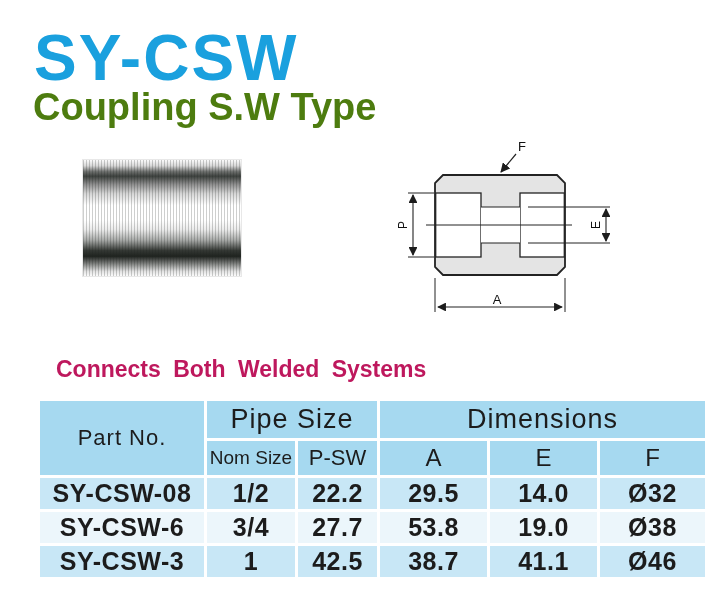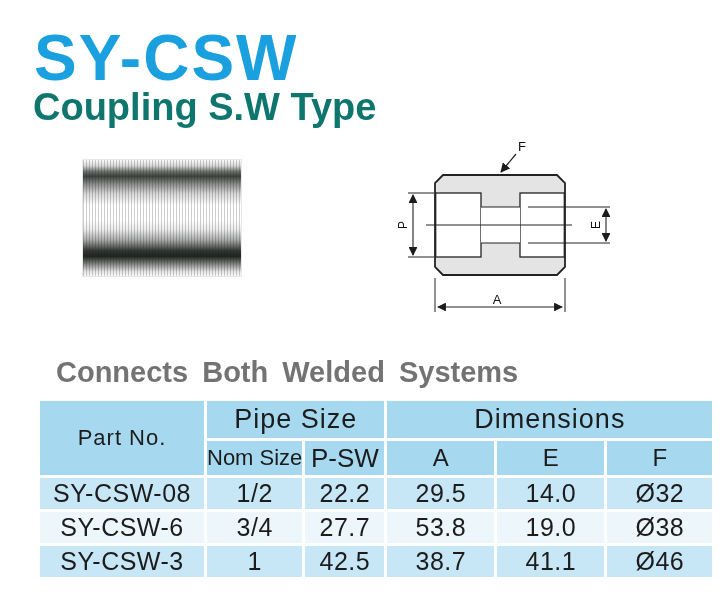--- a/index.html
+++ b/index.html
@@ -15,58 +15,58 @@
     width:725px;height:616px;position:relative;background:#ffffff;
     font-family:"Liberation Sans", sans-serif;color:var(--ink);overflow:hidden;
   }
   .page-title{
     position:absolute;left:34px;top:26px;
     font-size:64px;font-weight:bold;letter-spacing:2px;
     color:var(--title-color);line-height:1.0;white-space:nowrap;text-align:center;
   }
   .page-subtitle{
     position:absolute;left:33px;top:88px;
-    font-size:38px;font-weight:bold;color:#0f766e;
+    font-size:38px;font-weight:bold;color:#4d7c0f;
     letter-spacing:0px;line-height:1.0;white-space:nowrap;
   }
   .product-photo{
     position:absolute;left:83px;top:160px;width:158px;height:116px;
     background:
       repeating-linear-gradient(90deg, rgba(30,35,32,0.22) 0 1px, rgba(255,255,255,0) 1px 3px),
       linear-gradient(180deg,
         #fbfbfb 0%, #d8d8d8 5%, #6d6f6d 10%, #3e423f 14%, #8d8d8d 21%,
         #d5d5d5 29%, #ffffff 39%, #ffffff 52%, #ebebeb 60%, #a7a9a7 69%,
         #343834 78%, #1f231f 83%, #787a78 89%, #e2e2e2 96%, #fcfcfc 100%);
     outline:1px solid #e8e8e8;
   }
   .drawing{position:absolute;left:398px;top:138px;}
   .drawing text{font-family:"Liberation Sans", sans-serif;fill:#111;}
   .section-heading{
     position:absolute;left:56px;top:356px;
-    font-size:29px;font-weight:bold;color:#737373;
+    font-size:23px;font-weight:bold;color:#be185d;
     word-spacing:6px;letter-spacing:0px;white-space:nowrap;
   }
   .spec-table{
     position:absolute;left:37px;top:398px;
     border-collapse:collapse;table-layout:fixed;
     text-align:center;color:var(--ink);
   }
   .spec-table td,.spec-table th{
     border:3px solid #ffffff;padding:0;font-weight:normal;
     vertical-align:middle;overflow:hidden;white-space:nowrap;
   }
   .hdr{background:var(--header-bg);}
   .cell-partno-h{font-size:22px;letter-spacing:1px;}
   .cell-group-h{font-size:27px;letter-spacing:1px;}
-  .cell-nomsize-h{font-size:22px;}
-  .cell-psw-h{font-size:26px;margin-left:8px;}
+  .cell-nomsize-h{font-size:19px;}
+  .cell-psw-h{font-size:22px;margin-left:8px;}
   .cell-aef-h{font-size:24px;}
   .row-blue td{background:var(--row-blue);}
   .row-light td{background:var(--row-light);}
-  .data-row td{font-size:25px;height:34px;letter-spacing:0.5px;}
+  .data-row td{font-size:25px;height:34px;letter-spacing:0.5px;font-weight:bold;}
   .h-row1{height:40px;}
   .h-row2{height:37px;}
 </style>
 </head>
 <body>
 
 <div class="page-title">SY-CSW</div>
 <div class="page-subtitle">Coupling S.W Type</div>
 
 <div class="product-photo"></div>

